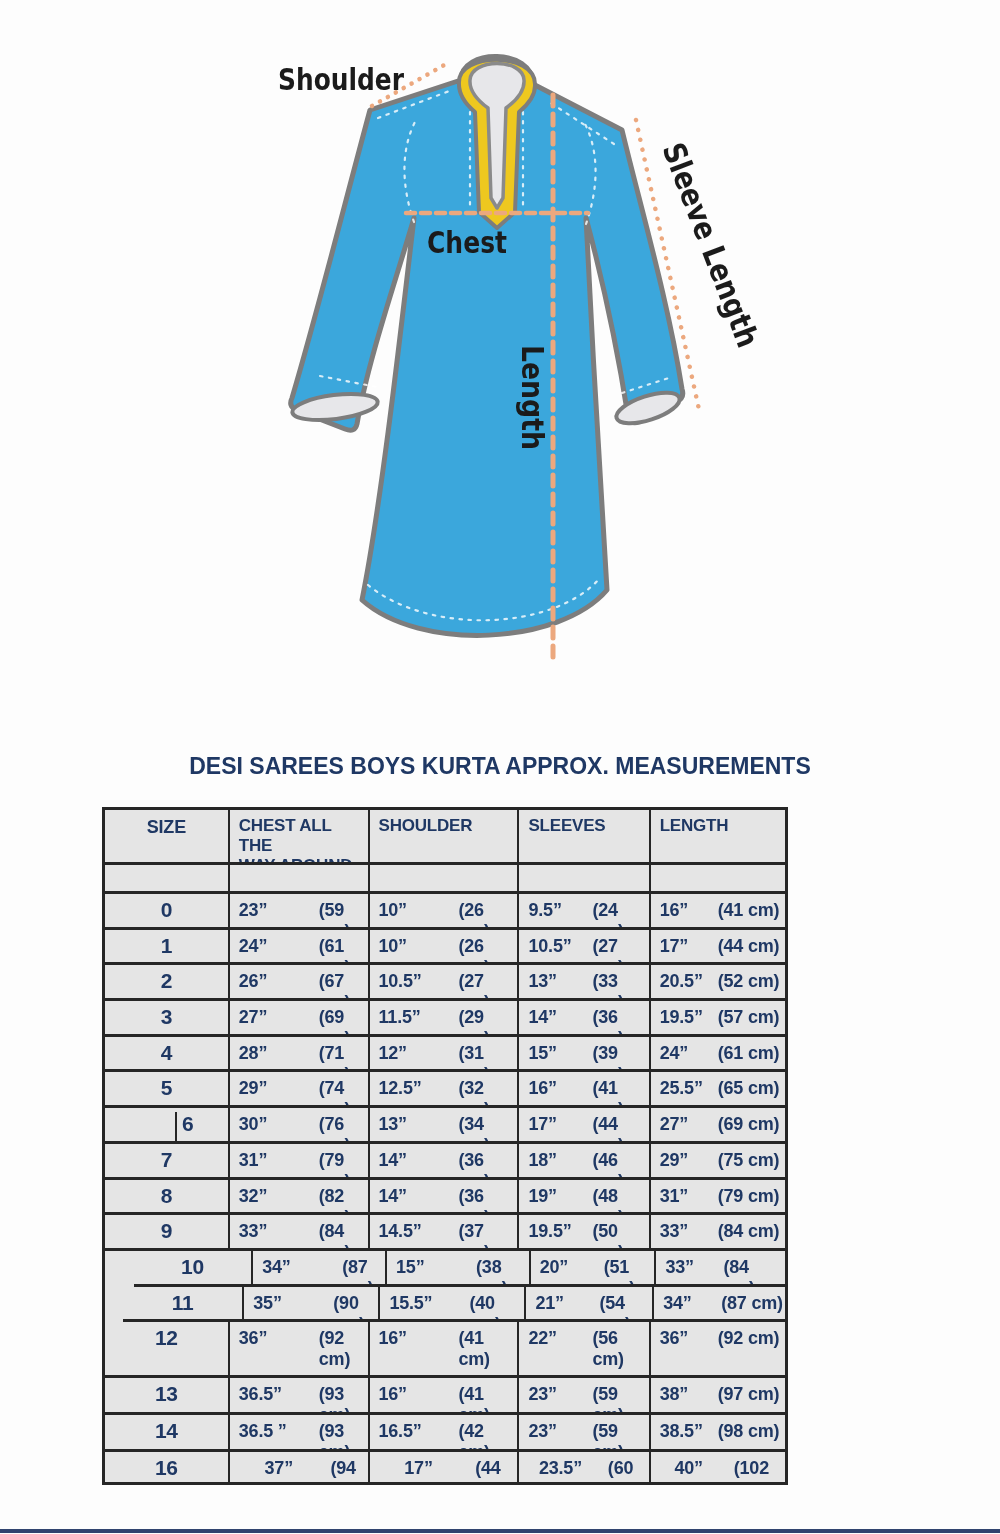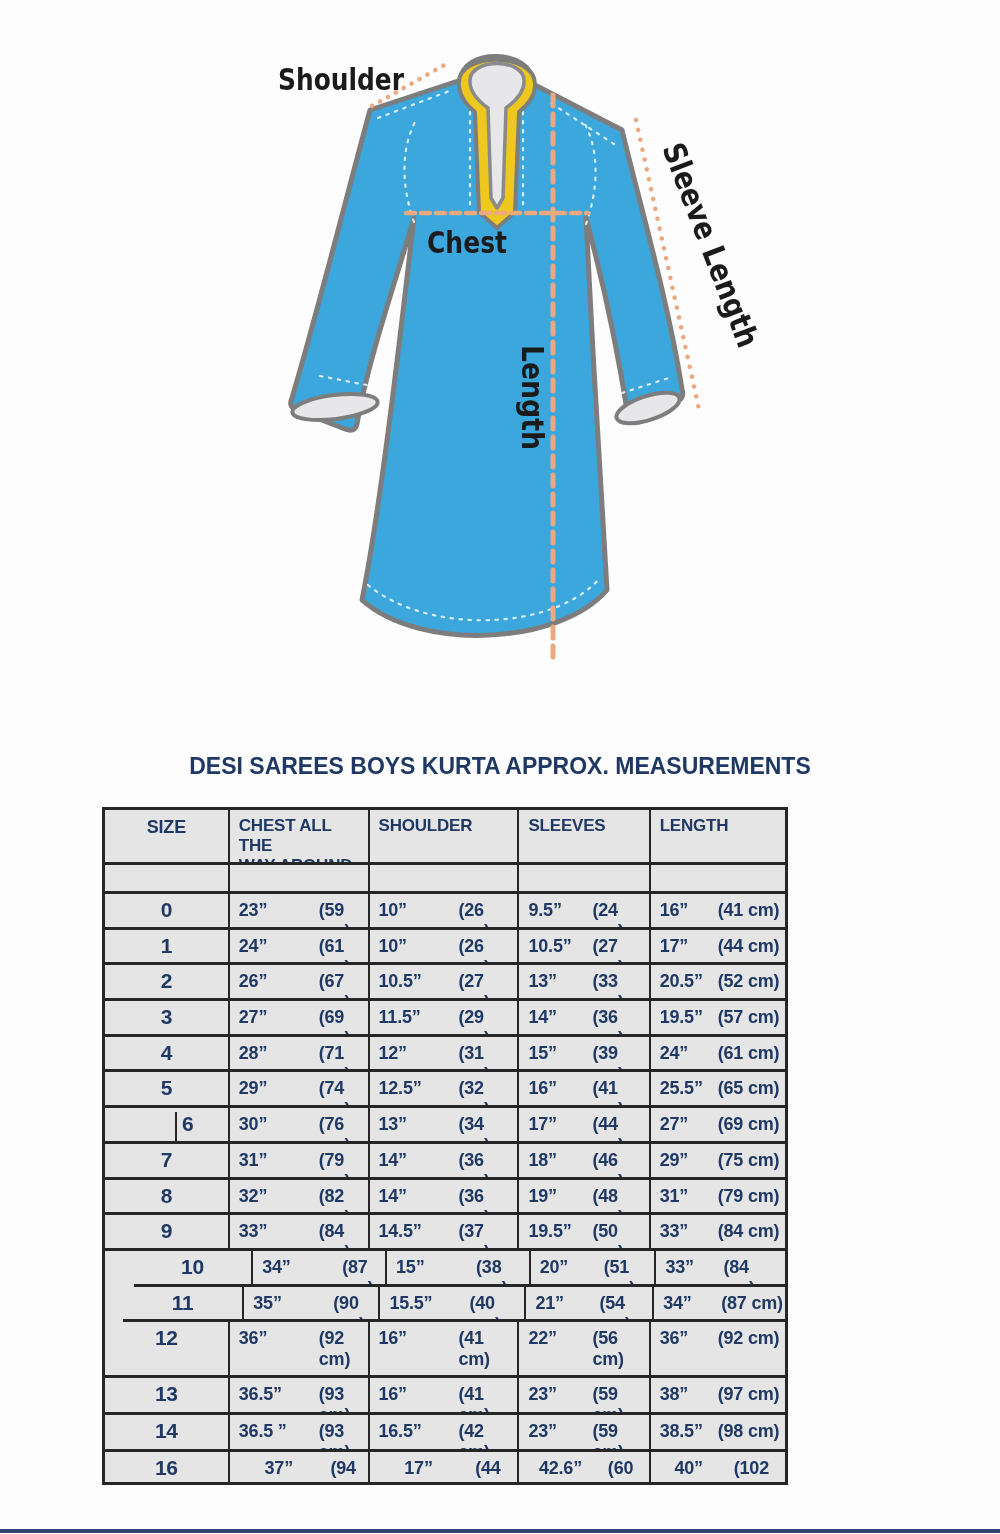--- a/index.html
+++ b/index.html
@@ -441,21 +441,21 @@
           </div>
           <div class="cell c1">
             <span class="in">37”</span>
             <span class="cm">(94 cm)</span>
           </div>
           <div class="cell c2">
             <span class="in">17”</span>
             <span class="cm">(44 cm)</span>
           </div>
           <div class="cell c3">
-            <span class="in">42.6”</span>
+            <span class="in">23.5”</span>
             <span class="cm">(60 cm)</span>
           </div>
           <div class="cell c4">
             <span class="in">40”</span>
             <span class="cm">(102 cm)</span>
           </div>
         </div>
       </div>
   </div>
 

